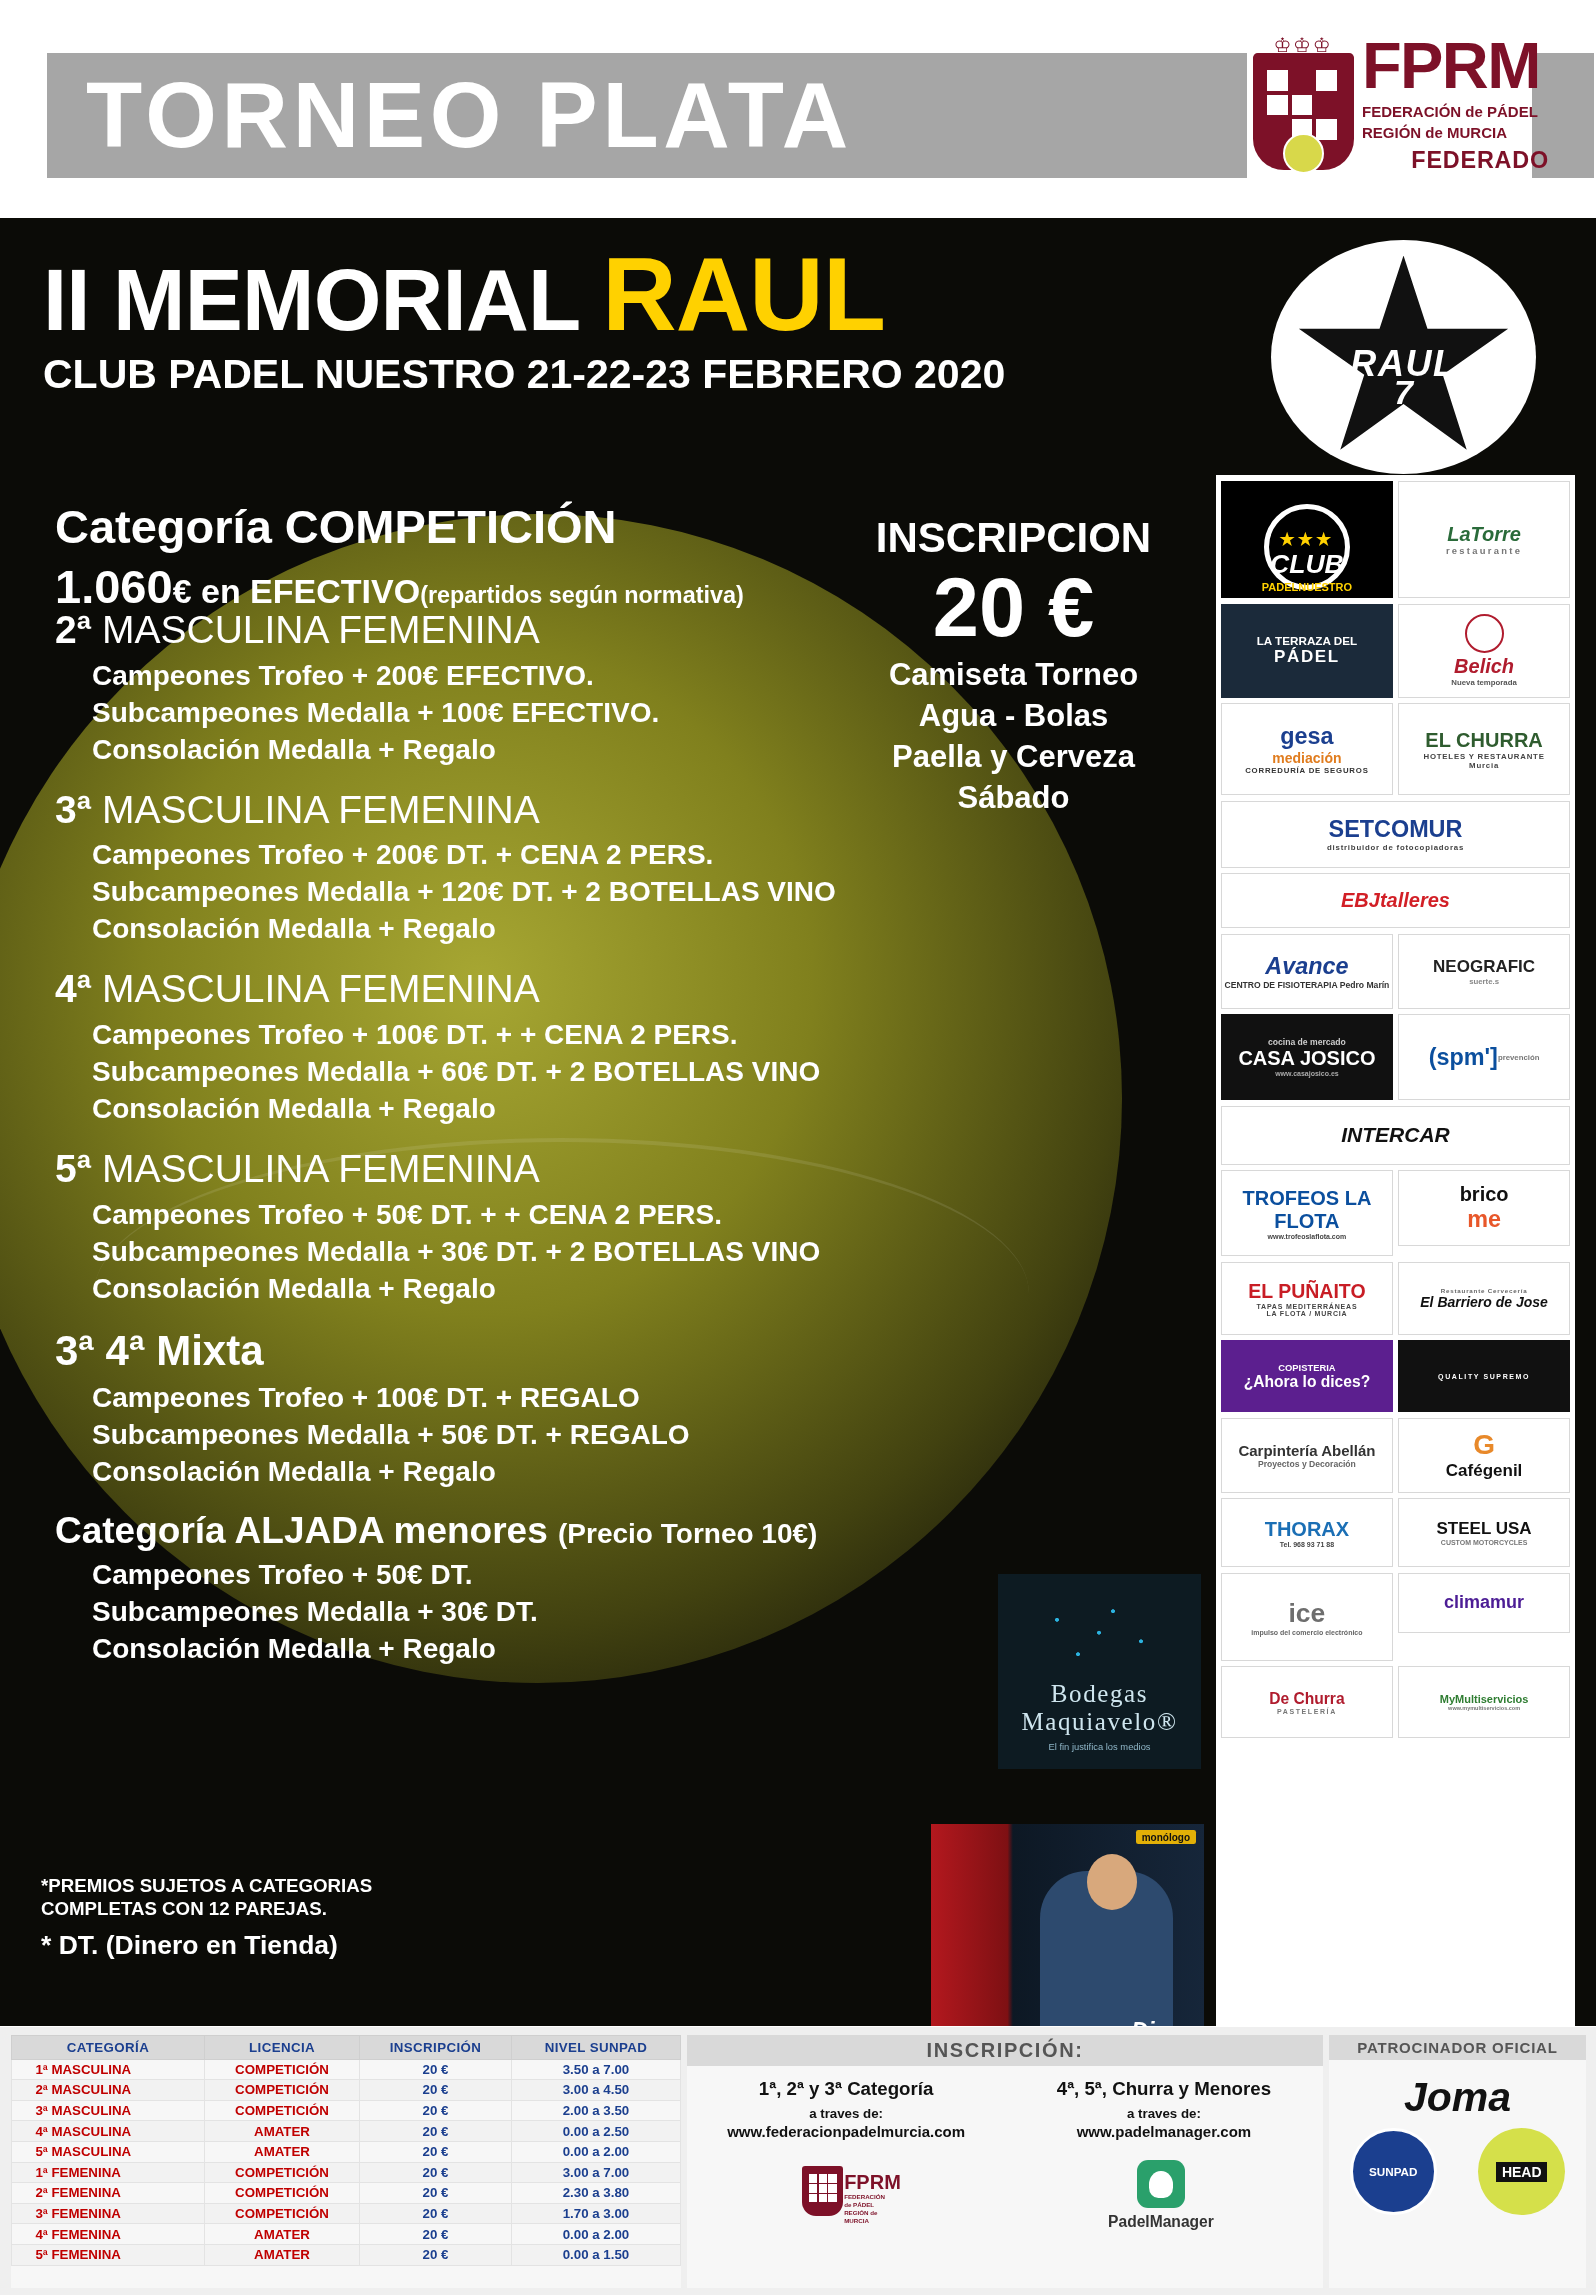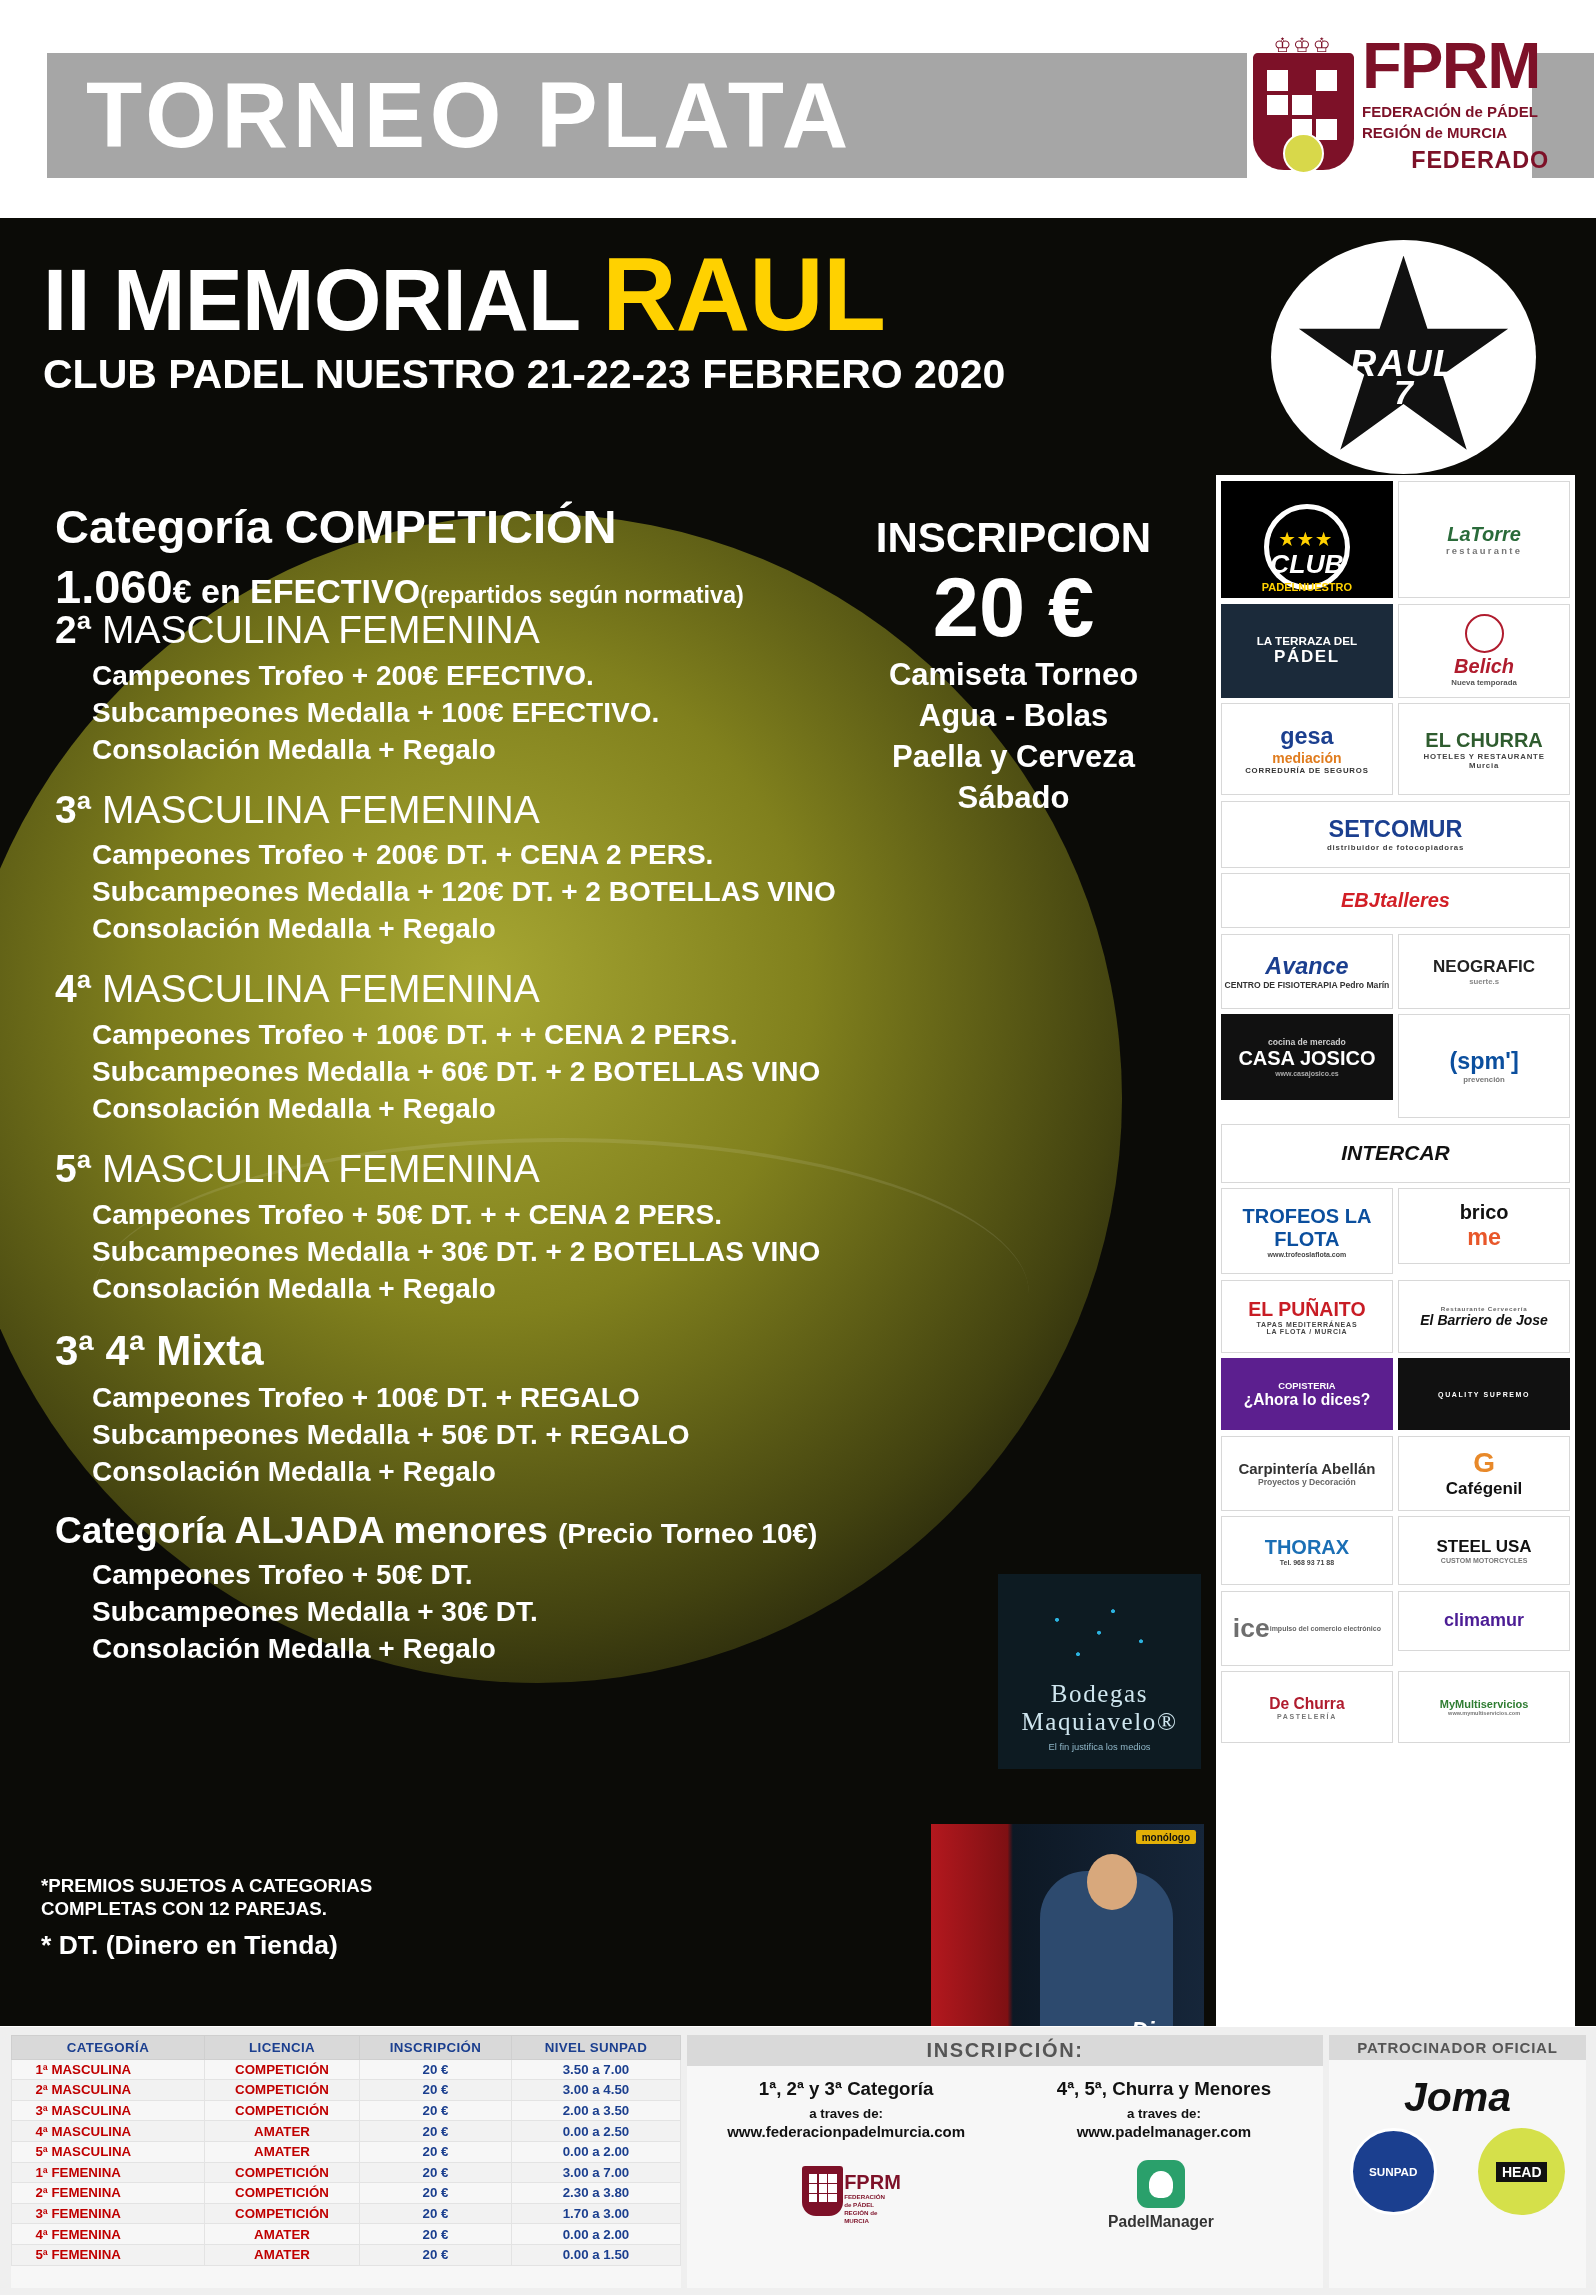--- a/index.html
+++ b/index.html
@@ -193,21 +193,21 @@
   .setcomur { height: 67px; color: #1b3f8f; font-size: 23.4px; flex-direction: column; }
   .setcomur .s2 { font-size: 7.8px; color: #444; letter-spacing: 0.8px; }
   .ebj { height: 55px; color: #d21f26; font-size: 20px; font-style: italic; }
   .avance { height: 75px; flex-direction: column; color: #1b3f8f; font-size: 23.4px; font-style: italic; }
   .avance .a2 { font-size: 8.6px; color: #333; font-style: normal; }
   .neografic { height: 75px; flex-direction: column; color: #222; font-size: 17px; }
   .neografic .n2 { font-size: 7.8px; color: #888; }
   .casajosico { height: 86px; background: #111; color: #fff; border-color: #111; flex-direction: column; font-size: 20px; }
   .casajosico .cj1 { font-size: 8.6px; color: #ccc; }
   .casajosico .cj3 { font-size: 7px; color: #aaa; }
-  .spm { height: 104px; flex-direction: column; color: #0b4f9e; font-size: 23.4px; }
+  .spm { height: 86px; flex-direction: row; color: #0b4f9e; font-size: 23.4px; }
   .spm .sp2 { font-size: 7.8px; color: #777; }
   .intercar { height: 59px; color: #111; font-size: 21px; font-style: italic; }
   .trofeos { height: 86px; flex-direction: column; color: #0b4f9e; font-size: 20px; }
   .trofeos .t2b { font-size: 7px; color: #444; }
   .bricome { height: 76px; flex-direction: column; color: #111; font-size: 20px; }
   .bricome .b2 { color: #e8572a; font-size: 23.4px; }
   .punaito { height: 73px; flex-direction: column; color: #c81d25; font-size: 19.5px; }
   .punaito .p2 { font-size: 7px; color: #444; letter-spacing: 0.8px; }
   .barriero { height: 73px; flex-direction: column; color: #111; font-size: 14px; font-style: italic; }
   .barriero .bb2 { font-size: 6.2px; color: #666; letter-spacing: 0.8px; font-style: normal; }
@@ -215,21 +215,21 @@
   .copisteria .cp1 { font-size: 9.4px; text-align: center; }
   .quality { height: 72px; background: #111; color: #fff; border-color:#111; flex-direction: column; font-size: 7px; letter-spacing: 1.6px; }
   .carpinteria { height: 75px; flex-direction: column; color: #333; font-size: 15px; }
   .carpinteria .cr2 { font-size: 8.6px; color: #666; }
   .cafegenil { height: 75px; flex-direction: column; color: #111; font-size: 17px; }
   .cafegenil .cg1 { color: #e8892a; font-size: 28px; font-weight: bold; }
   .thorax { height: 69px; flex-direction: column; color: #1b6fb5; font-size: 20px; }
   .thorax .th2 { font-size: 7px; color: #444; }
   .steel { height: 69px; flex-direction: column; color: #111; font-size: 17px; }
   .steel .st2 { font-size: 7px; color: #777; }
-  .ice { height: 75px; flex-direction: row; color: #6e6e6e; font-size: 26.5px; }
+  .ice { height: 88px; flex-direction: column; color: #6e6e6e; font-size: 26.5px; }
   .ice .ic2 { font-size: 7px; color: #666; }
   .climamur { height: 60px; flex-direction: column; color: #4c1d95; font-size: 18px; }
   .dechurra { height: 72px; flex-direction: column; color: #b01c2e; font-size: 15.6px; }
   .dechurra .dc2 { font-size: 7px; color: #777; letter-spacing: 1.6px; }
   .mymulti { height: 72px; flex-direction: column; color: #2f7d32; font-size: 11px; }
   .mymulti .mm2 { font-size: 5.5px; color: #777; }
 
   
   .bodegas {
     position: absolute; left: 998px; top: 1356px; width: 203px; height: 195px;

